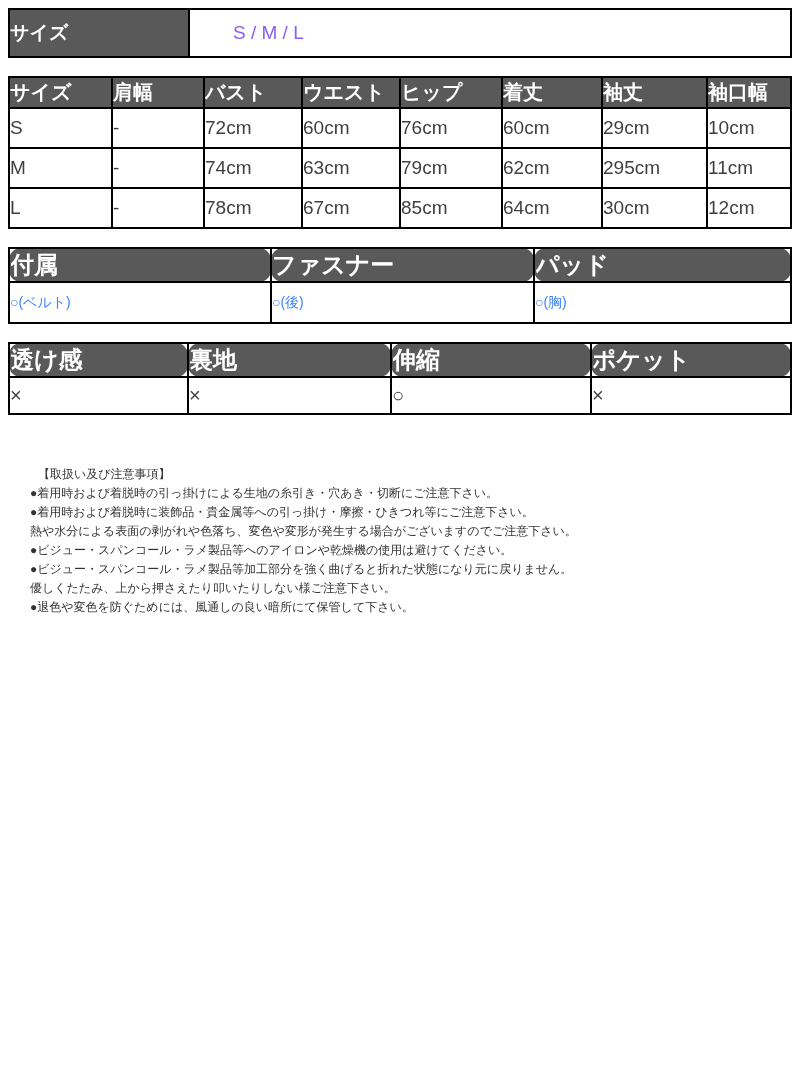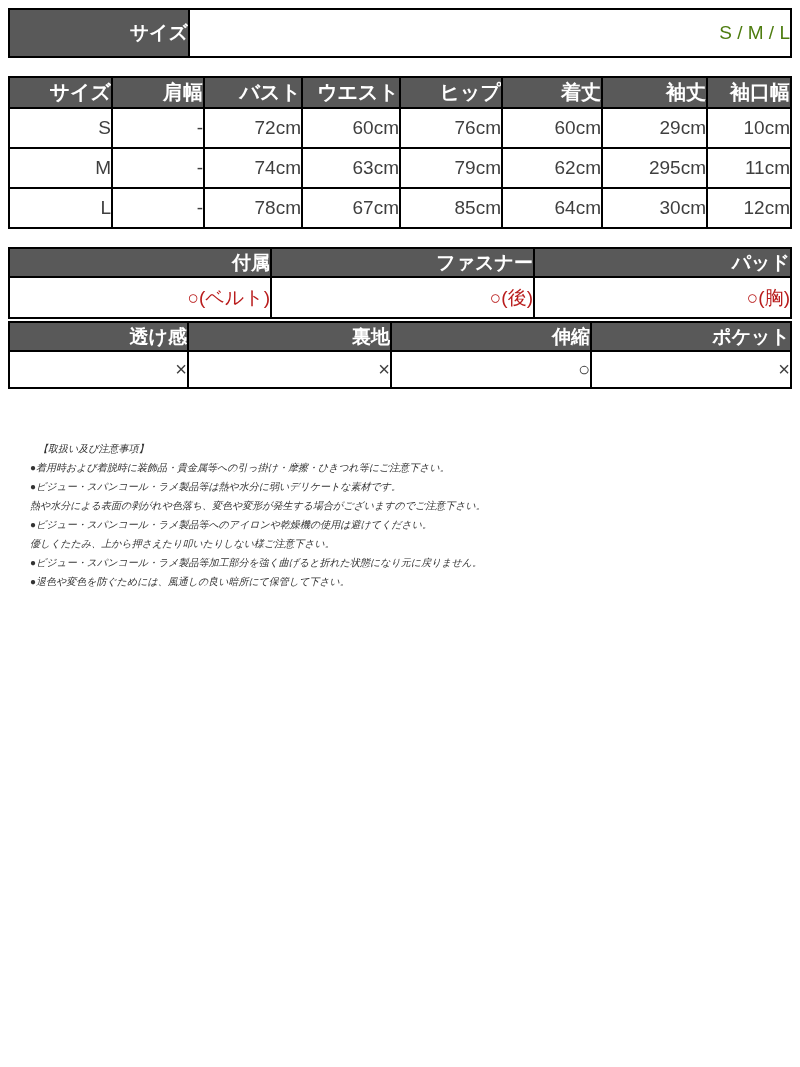--- a/index.html
+++ b/index.html
@@ -6,44 +6,44 @@
   html,body { margin:0; padding:0; }
   body {
     width:800px; height:1067px; background:#ffffff;
     font-family:"Liberation Sans","DejaVu Sans",sans-serif;
     color:var(--text-c);
   }
   .wrap { padding:8px 10px 0 8px; }
   table { border-collapse:collapse; table-layout:fixed; width:782px; }
   td, th {
     border:2px solid var(--border-c);
-    text-align:right; vertical-align:middle;
+    text-align:left; vertical-align:middle;
     overflow:hidden; padding:0;
   }
   .hd {
     background:var(--header-bg); color:#ffffff;
     font-weight:bold; font-size:19px;
   }
   
   .t1 td { height:46px; font-size:19px; }
-  .t1 .val { white-space:pre-wrap; color:#4d7c0f; }
+  .t1 .val { white-space:pre-wrap; color:#8b5cf6;padding-left:43px; }
   
   .t2 { margin-top:18px; }
   .t2 th { height:29px; font-size:20px; }
   .t2 td { height:38px; font-size:19px; color:#3f3f3f; }
   
   .t3 { margin-top:18px; }
-  .t4 { margin-top:2px; }
-  .t3 th, .t4 th { height:27px; font-size:19px; }
-  .t3 td { height:39px; font-size:19px; color:#b91c1c; }
+  .t4 { margin-top:18px; }
+  .t3 th, .t4 th { height:27px; font-size:24px;border-radius:12px; }
+  .t3 td { height:39px; font-size:14px; color:#3b82f6; }
   .t4 td { height:35px; font-size:20px; color:#3f3f3f; }
   
   .notes {
     margin:50px 20px 0 22px;
-    font-size:10px; line-height:19px; color:var(--notes-c);font-style:italic;
+    font-size:12px; line-height:19px; color:var(--notes-c);
   }
   .notes-title { padding-left:8px; }
 </style>
 </head>
 <body>
 
 <div class="wrap">
 
   <table class="t1">
     <colgroup>
@@ -151,22 +151,22 @@
         <td>×</td>
         <td>×</td>
         <td>○</td>
         <td>×</td>
       </tr>
     </tbody>
   </table>
 
   <div class="notes">
     <div class="notes-title">【取扱い及び注意事項】</div>
+    <div class="notes-line">●着用時および着脱時の引っ掛けによる生地の糸引き・穴あき・切断にご注意下さい。</div>
     <div class="notes-line">●着用時および着脱時に装飾品・貴金属等への引っ掛け・摩擦・ひきつれ等にご注意下さい。</div>
-    <div class="notes-line">●ビジュー・スパンコール・ラメ製品等は熱や水分に弱いデリケートな素材です。</div>
     <div class="notes-line">熱や水分による表面の剥がれや色落ち、変色や変形が発生する場合がございますのでご注意下さい。</div>
     <div class="notes-line">●ビジュー・スパンコール・ラメ製品等へのアイロンや乾燥機の使用は避けてください。</div>
+    <div class="notes-line">●ビジュー・スパンコール・ラメ製品等加工部分を強く曲げると折れた状態になり元に戻りません。</div>
     <div class="notes-line">優しくたたみ、上から押さえたり叩いたりしない様ご注意下さい。</div>
-    <div class="notes-line">●ビジュー・スパンコール・ラメ製品等加工部分を強く曲げると折れた状態になり元に戻りません。</div>
     <div class="notes-line">●退色や変色を防ぐためには、風通しの良い暗所にて保管して下さい。</div>
   </div>
 
 </div>
 
 </body></html>

